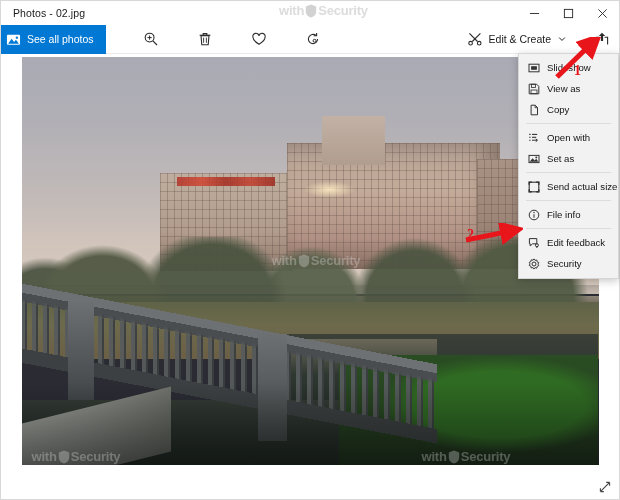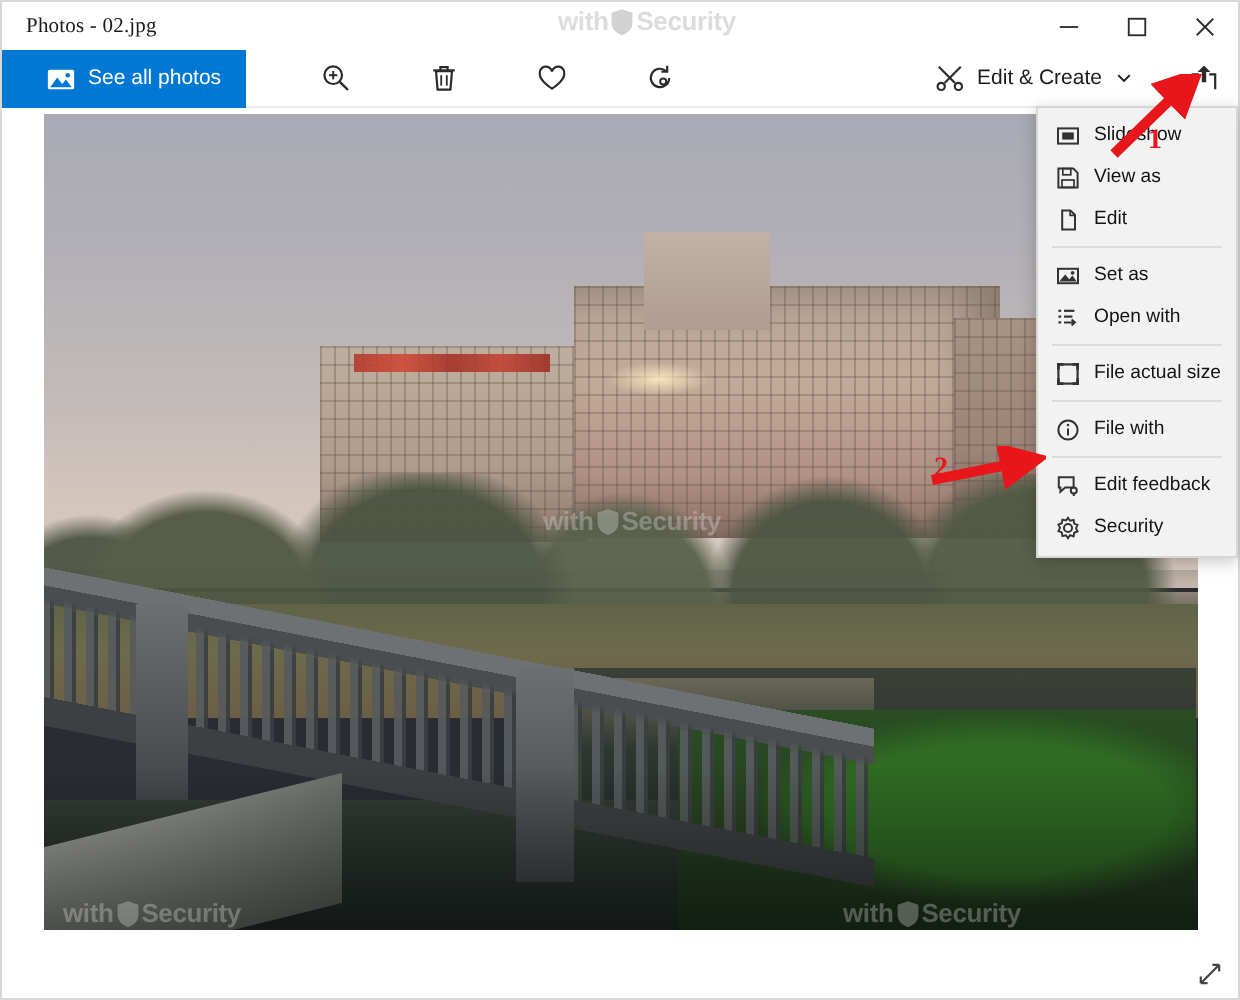--- a/index.html
+++ b/index.html
@@ -20,21 +20,20 @@
   .titlebar {
     position: absolute; left: 0; top: 0;
     width: 618px; height: 24px;
     background: #ffffff;
     display: flex; align-items: center;
   }
   .title-text {
     font-size: 10.5px; color: #1a1a1a;
     padding-left: 12px; letter-spacing: .1px;
     white-space: nowrap;
-    font-family: Liberation Serif, serif;
   }
   .tb-spacer { flex: 1; }
   .win-btn {
     width: 34px; height: 24px;
     display: flex; align-items: center; justify-content: center;
     color: #2b2b2b;
   }
   .win-btn svg { display: block; }
 
   
@@ -50,21 +49,21 @@
   .toolbar {
     position: absolute; left: 0; top: 24px;
     width: 618px; height: 29px;
     background: #ffffff;
     display: flex; align-items: center;
     border-bottom: 1px solid #ececec;
   }
   .seeall {
     height: 29px; background: #0078d4; color: #ffffff;
     display: flex; align-items: center; gap: 6px;
-    padding: 0 12px 0 22px; font-size: 10.5px;
+    padding: 0 12px 0 5px; font-size: 10.5px;
     white-space: nowrap;
   }
   .seeall .ic { width: 15px; height: 15px; display:block; }
   .tb-item {
     display: flex; align-items: center; gap: 6px;
     height: 29px; padding: 0 9px;
     font-size: 10.5px; color: #1b1b1b; white-space: nowrap;
   }
   .tb-item .ic { width: 16px; height: 16px; display: block; color:#2b2b2b; }
   .tb-icon-only { padding: 0 11px; }
@@ -434,65 +433,65 @@
       </svg>
       <span>View as</span>
     </div>
 
 
     <div class="mi">
       <svg class="ic" viewBox="0 0 12 12">
         <path d="M3.1 1.2h4.1l2.3 2.3v7.3H3.1z" fill="none" stroke="currentColor" stroke-width="1"></path>
         <path d="M7.1 1.3v2.4h2.3" fill="none" stroke="currentColor" stroke-width=".9"></path>
       </svg>
-      <span>Edit</span>
+      <span>Copy</span>
     </div>
 
     <div class="msep"></div>
-
-    <div class="mi">
-      <svg class="ic" viewBox="0 0 12 12">
-        <rect x="1" y="2.4" width="10" height="7.2" fill="none" stroke="currentColor" stroke-width="1"></rect>
-        <path d="M1.6 8.8 4.6 5.2l2 2.4 1.6-1.8 2.2 3z" fill="currentColor"></path>
-        <circle cx="8.3" cy="4.4" r=".95" fill="currentColor"></circle>
-      </svg>
-      <span>Set as</span>
-    </div>
 
     <div class="mi">
       <svg class="ic" viewBox="0 0 12 12">
         <line x1="1.2" y1="2.4" x2="2.6" y2="2.4" stroke="currentColor" stroke-width="1.1"></line>
         <line x1="1.2" y1="5.3" x2="2.6" y2="5.3" stroke="currentColor" stroke-width="1.1"></line>
         <line x1="1.2" y1="8.2" x2="2.6" y2="8.2" stroke="currentColor" stroke-width="1.1"></line>
         <line x1="4" y1="2.4" x2="9.2" y2="2.4" stroke="currentColor" stroke-width="1.1"></line>
         <line x1="4" y1="5.3" x2="8.2" y2="5.3" stroke="currentColor" stroke-width="1.1"></line>
         <path d="M4 8.2h5.4m-1.6-1.4 1.6 1.4-1.6 1.5" fill="none" stroke="currentColor" stroke-width="1"></path>
       </svg>
       <span>Open with</span>
     </div>
 
+    <div class="mi">
+      <svg class="ic" viewBox="0 0 12 12">
+        <rect x="1" y="2.4" width="10" height="7.2" fill="none" stroke="currentColor" stroke-width="1"></rect>
+        <path d="M1.6 8.8 4.6 5.2l2 2.4 1.6-1.8 2.2 3z" fill="currentColor"></path>
+        <circle cx="8.3" cy="4.4" r=".95" fill="currentColor"></circle>
+      </svg>
+      <span>Set as</span>
+    </div>
+
     <div class="msep"></div>
 
     <div class="mi">
       <svg class="ic" viewBox="0 0 12 12">
         <rect x="1.2" y="1.2" width="9.6" height="9.6" fill="none" stroke="currentColor" stroke-width="1.1"></rect>
         <path d="M1.2 3.8V1.2h2.6M10.8 3.8V1.2H8.2M1.2 8.2v2.6h2.6M10.8 8.2v2.6H8.2" fill="none" stroke="currentColor" stroke-width="1.4"></path>
       </svg>
-      <span>File actual size</span>
+      <span>Send actual size</span>
     </div>
 
     <div class="msep"></div>
 
     <div class="mi">
       <svg class="ic" viewBox="0 0 12 12">
         <circle cx="6" cy="6" r="4.8" fill="none" stroke="currentColor" stroke-width="1"></circle>
         <circle cx="6" cy="3.5" r=".65" fill="currentColor"></circle>
         <line x1="6" y1="5.2" x2="6" y2="8.8" stroke="currentColor" stroke-width="1"></line>
       </svg>
-      <span>File with</span>
+      <span>File info</span>
     </div>
 
     <div class="msep"></div>
 
     <div class="mi">
       <svg class="ic" viewBox="0 0 12 12">
         <path d="M1.4 1.6h7.4v5.2H4.6L2.2 8.9V6.8H1.4z" fill="none" stroke="currentColor" stroke-width="1"></path>
         <circle cx="8.9" cy="8.2" r="1.5" fill="none" stroke="currentColor" stroke-width="1"></circle>
         <line x1="8.9" y1="9.7" x2="8.9" y2="11" stroke="currentColor" stroke-width="1"></line>
       </svg>

